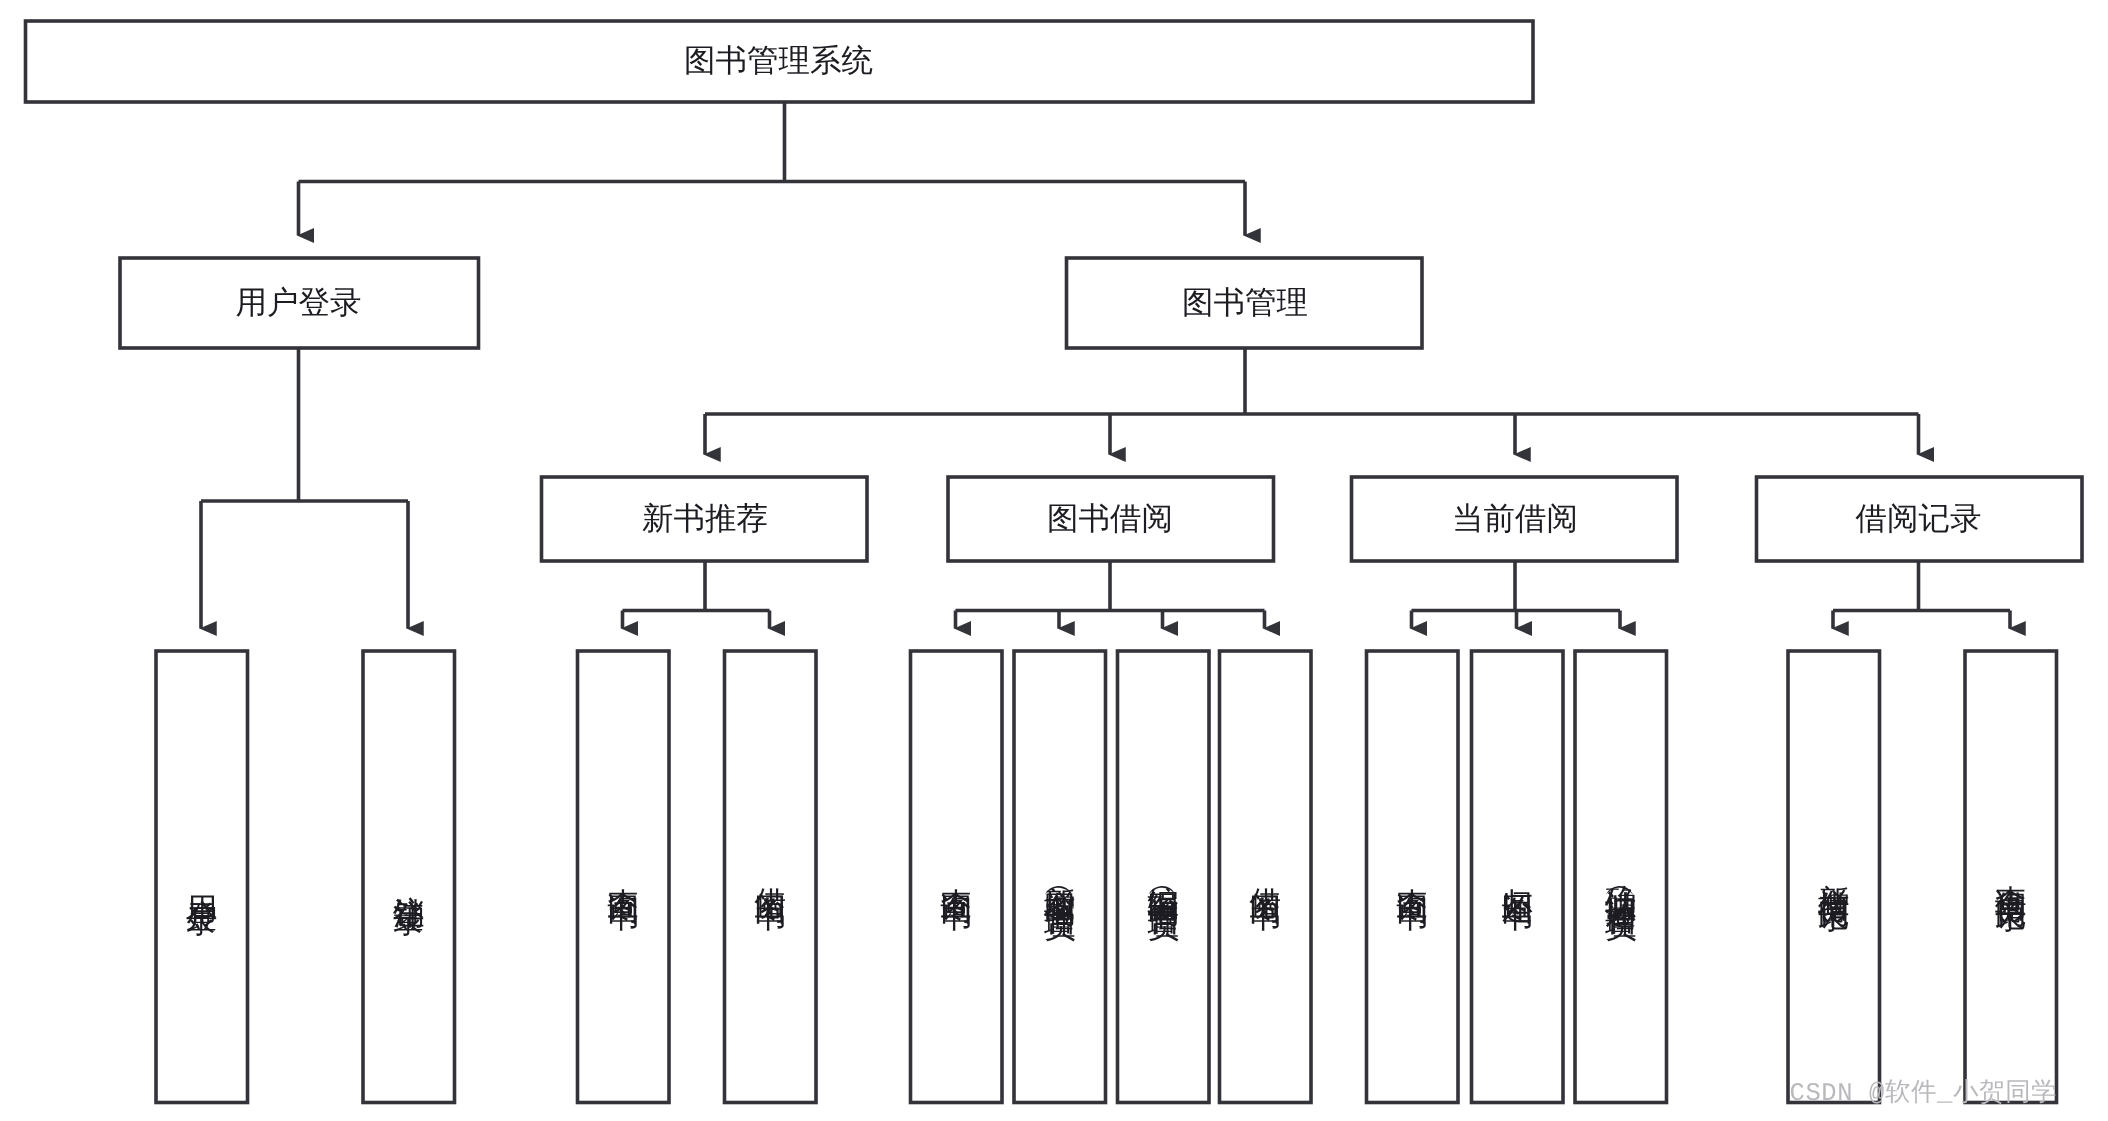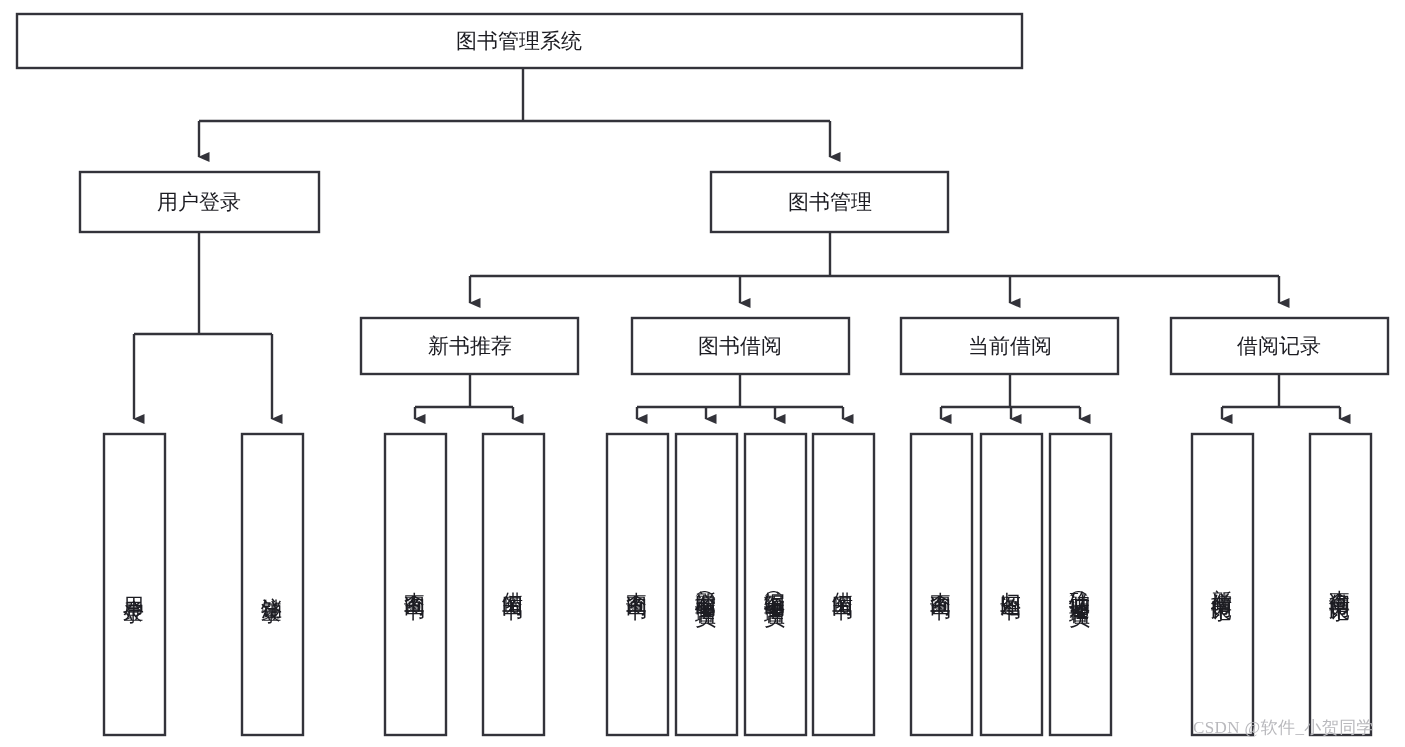--- a/index.html
+++ b/index.html
@@ -54,21 +54,21 @@
     fill: none;
     stroke-linecap: butt;
   }
   .arrow-head {
     fill: #33333a;
   }
   .watermark {
     position: absolute;
     left: 1193px;
     top: 716px;
-    font-family: Liberation Serif, serif;
+    font-family: Liberation Mono, monospace;
     font-size: 17px;
     color: #b9b9bd;
     white-space: nowrap;
     letter-spacing: 0.4px;
     pointer-events: none;
   }
 </style>
 </head>
 <body>
 

